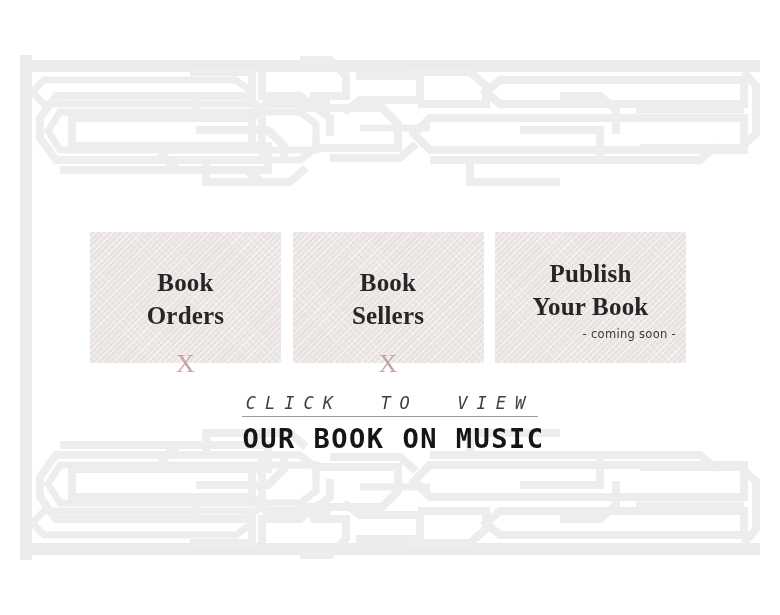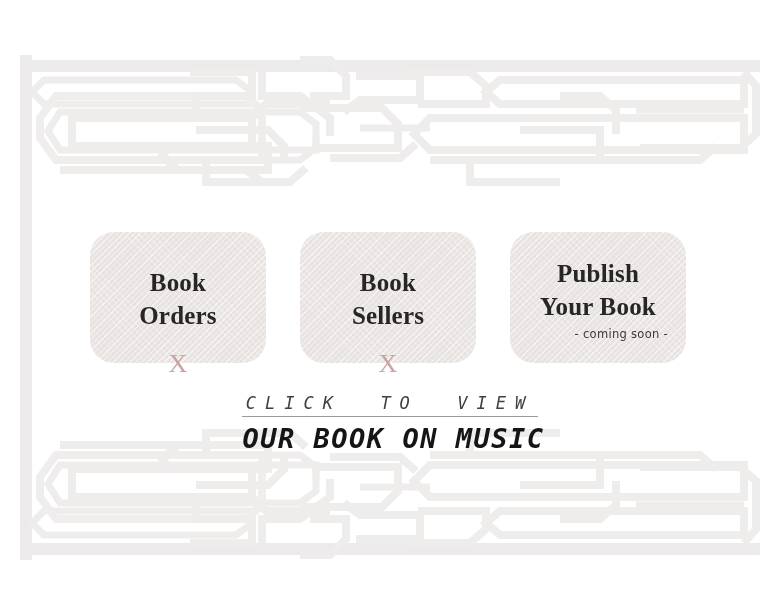--- a/index.html
+++ b/index.html
@@ -44,23 +44,23 @@
     left: 90px;
     top: 232px;
     width: 596px;
     height: 131px;
     display: flex;
     justify-content: space-between;
   }
 
   .nav-card {
     position: relative;
-    width: 176px;
+    width: 191px;
     height: 131px;
-    border-radius: 24px;
+    border-radius: 2px;
     background-color: #e8e2e0;
     background-image:
       repeating-linear-gradient(135deg,
         rgba(255,255,255,0.55) 0px,
         rgba(255,255,255,0.55) 1px,
         rgba(255,255,255,0.0) 1px,
         rgba(255,255,255,0.0) 4px),
       repeating-linear-gradient(45deg,
         rgba(255,255,255,0.28) 0px,
         rgba(255,255,255,0.28) 1px,
@@ -95,21 +95,21 @@
     white-space: pre-line;
   }
 
   .card-note {
     font-family: "DejaVu Sans", sans-serif;
     font-size: 11.5px;
     color: #3a3a3a;
     letter-spacing: 0.3px;
     margin-top: 4px;
     align-self: flex-end;
-    margin-right: 18px;
+    margin-right: 10px;
   }
 
   
   .card-x-marker {
     position: absolute;
     left: 50%;
     bottom: -14px;
     transform: translateX(-50%);
     font-family: "Liberation Serif", "DejaVu Serif", serif;
     font-size: 26px;
@@ -138,21 +138,20 @@
     border-bottom: 1px solid #9a9a9a;
     padding: 0 4px 3px 4px;
     line-height: 1.2;
     white-space: pre;
   }
 
   #cta-headline {
     display: block;
     margin-top: 6px;
     font-family: "DejaVu Sans Mono", monospace;
-    font-style: italic;
     font-weight: bold;
     font-size: 27px;
     letter-spacing: 1.5px;
     color: #151515;
     line-height: 1.15;
     white-space: pre;
     margin-left: 7px;
   }
 
   #cta-link {

